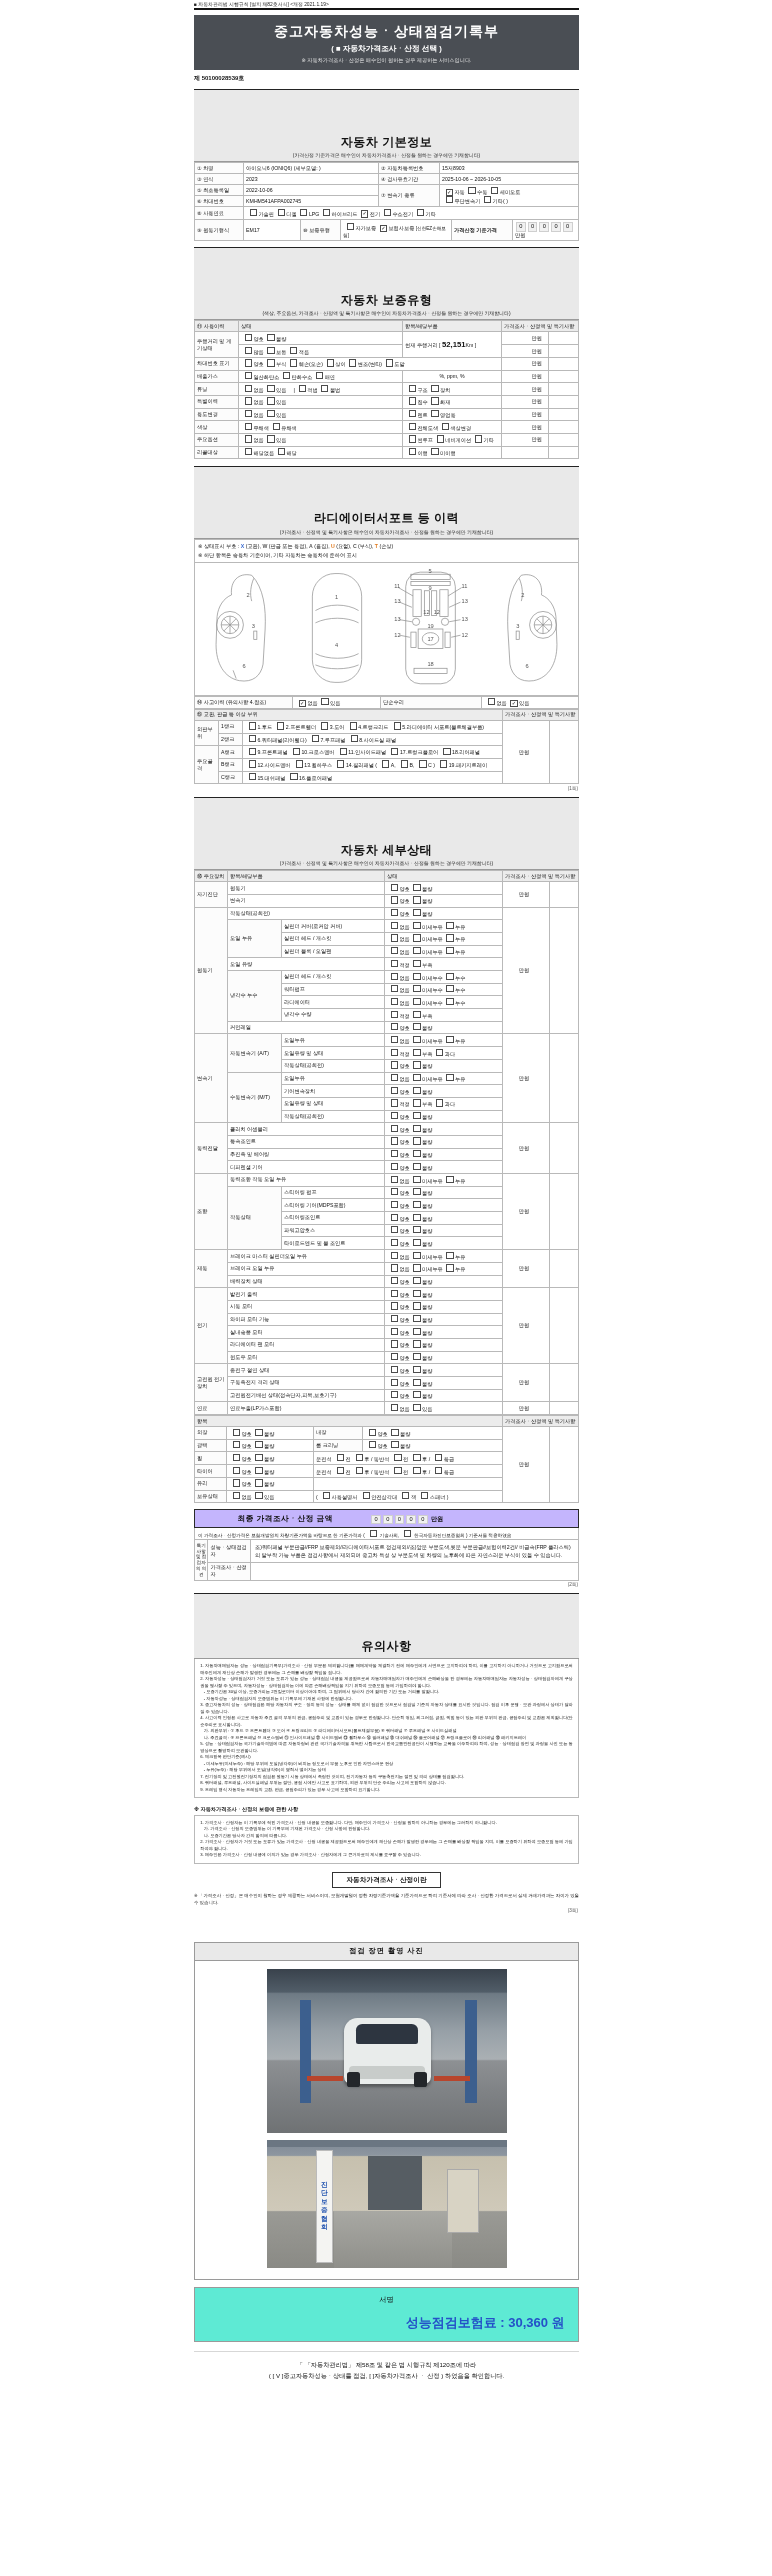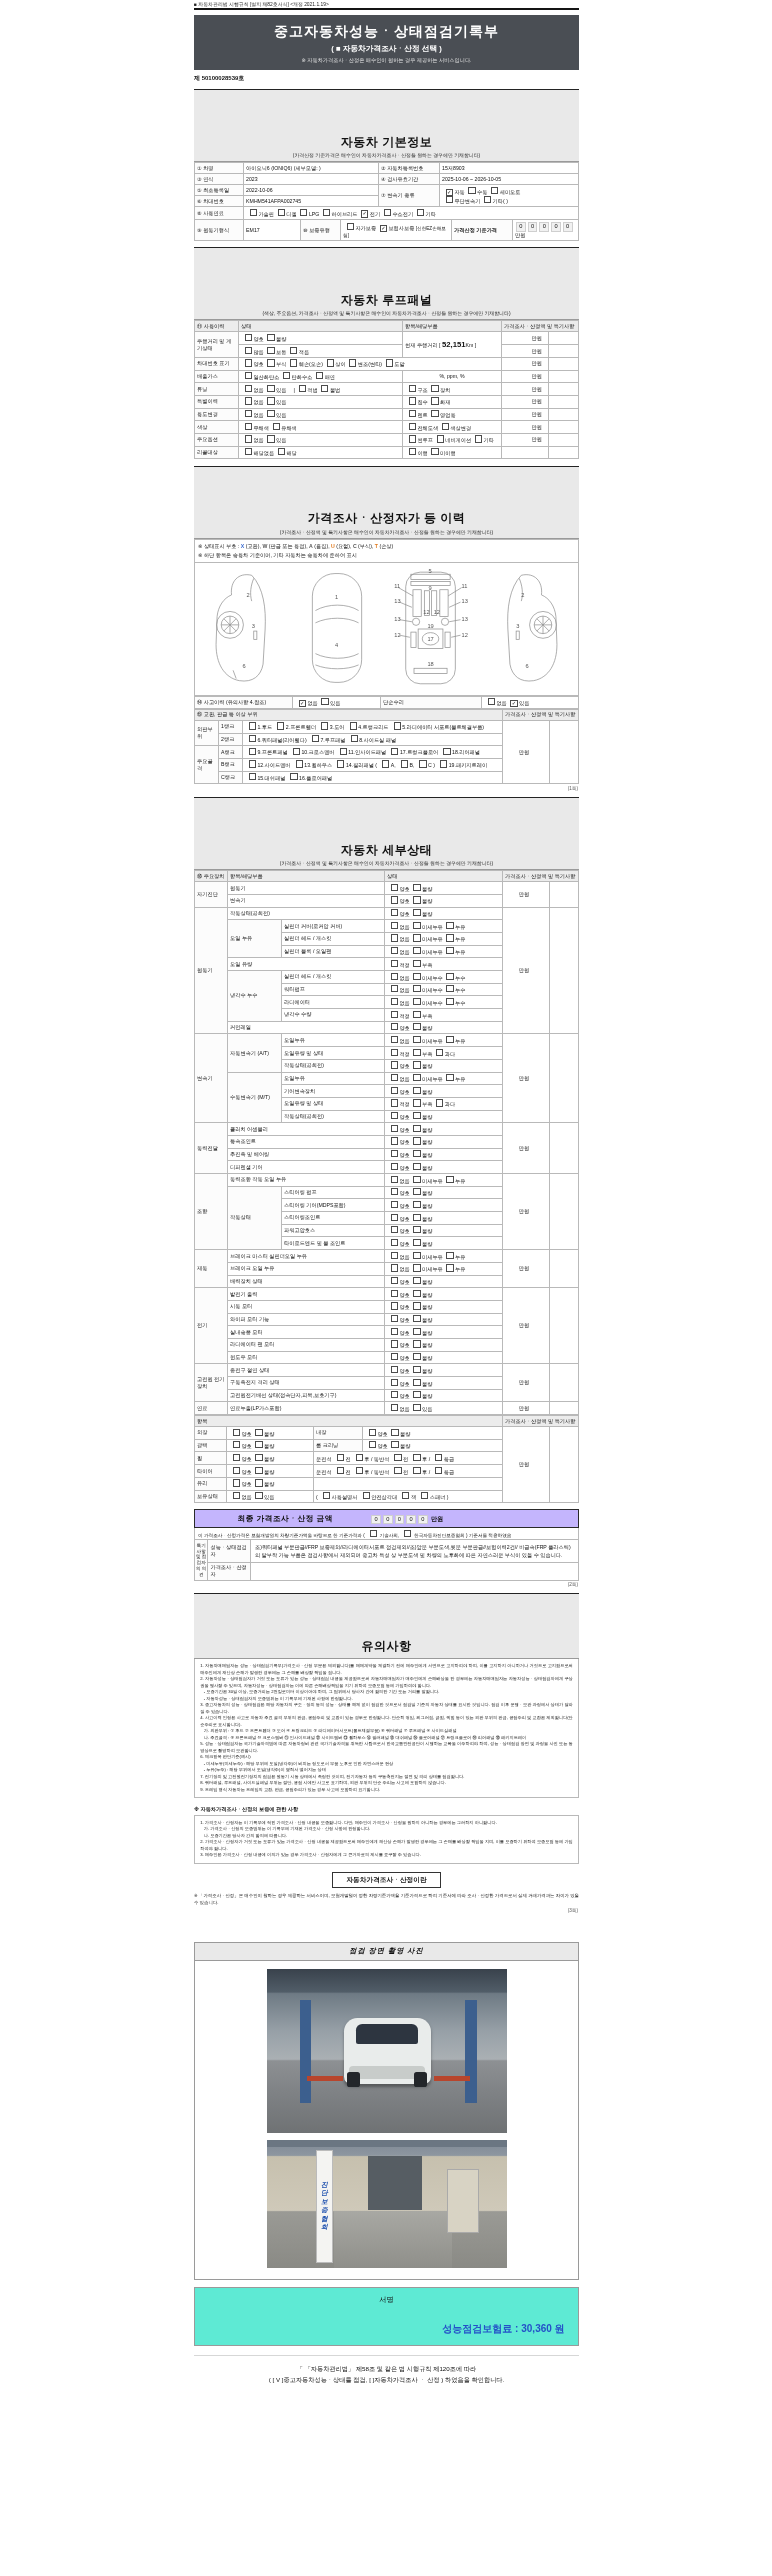--- a/index.html
+++ b/index.html
@@ -27,23 +27,23 @@
   .marker{font-size:4.6px;color:#555;text-align:right;margin:1.5px 1px 0 0;}
   .legend{font-size:5.2px;padding:2.6px 3.1px;border:0.5px solid #b9b9b9;border-bottom:none;background:#fff;line-height:1.6;}
   .diagwrap{border:0.5px solid #b9b9b9;display:flex;justify-content:space-around;padding:4.1px 2.1px;background:#fff;}
   .notice-body{font-size:4.2px;line-height:1.55;text-align:justify;padding:4.1px 5.2px;border:0.5px solid #b9b9b9;border-top:none;white-space:pre-wrap;}
   .gbox{border:1px solid #333;display:inline-block;padding:2.6px 13.4px;font-size:6.7px;font-weight:bold;}
   .finalband{border:1px solid #2a2a2a;background:#c4b5fd;display:flex;align-items:center;padding:3.1px 5.2px;margin-top:6.2px;}
   .finalband .fl{font-size:7.7px;font-weight:bold;flex:0 0 170px;text-align:center;letter-spacing:0.5px;}
   .finalnote{font-size:4.6px;border:0.5px solid #b9b9b9;border-top:none;padding:1.5px 3.1px;}
   .signbox{border:0.5px solid #9a9a9a;background:#5eead4;margin-top:7.2px;padding:7.2px 13.4px 9.3px;}
   .signbox .sg{text-align:center;font-size:7.2px;}
-  .signbox .fee{text-align:right;font-size:10px;font-weight:bold;margin-top:17px;}
+  .signbox .fee{text-align:right;font-size:13px;font-weight:bold;margin-top:9px;}
   .footer{font-size:6.2px;text-align:center;line-height:1.8;margin-top:7.2px;}
-  .photosec{border:0.5px solid #9a9a9a;margin-top:29px;font-style:italic;}
+  .photosec{border:0.5px solid #9a9a9a;margin-top:29px;}
   .photosec .phead{background:#e9e9e9;border-bottom:0.5px solid #9a9a9a;text-align:center;font-weight:bold;font-size:7.2px;padding:3.6px 0;letter-spacing:1px;}
   .photobody{padding:8.2px 0 10.3px;text-align:center;}
   .photo{width:240px;margin:0 auto;position:relative;overflow:hidden;}
   .photo1{height:164px;background:linear-gradient(180deg,#39424c 0%,#515d68 14%,#6e7a84 15%,#97a0a7 38%,#aab0b4 55%,#8d9093 56%,#7d8083 78%,#6f7274 100%);}
   .photo2{height:128px;margin-top:7.2px;background:linear-gradient(180deg,#7e8894 0%,#8d96a0 12%,#c6c0ae 13%,#cfc9b9 55%,#9a9a95 56%,#8a8a85 100%);}
   .p1car{position:absolute;left:77px;top:49px;width:87px;height:66px;background:#e9eceb;border-radius:13.4px 13.4px 7.2px 7.2px;box-shadow:0 2.1px 3.1px rgba(0,0,0,.35);}
   .p1glass{position:absolute;left:12.4px;top:6.2px;width:62px;height:19.6px;background:#2d3540;border-radius:6.2px 6.2px 2.1px 2.1px;}
   .p1bump{position:absolute;left:5.2px;bottom:5.2px;width:76px;height:13.4px;background:#c8ccca;border-radius:4.1px;}
   .p1wl,.p1wr{position:absolute;bottom:-3.1px;width:13.4px;height:15.5px;background:#23262a;border-radius:2.6px;}
   .p1wl{left:3.1px}.p1wr{right:3.1px}
@@ -132,21 +132,21 @@
             <td class="lab">⑩ 보증유형</td>
             <td><span class="cb"></span><span class="cbl">자가보증</span><span class="cb">✓</span><span class="cbl">보험사보증</span> <span style="font-size:4.6px">[신한EZ손해보험]</span></td>
             <td class="lab" style="font-weight:bold">가격산정 기준가격</td>
             <td><span class="digitbox">0</span><span class="digitbox">0</span><span class="digitbox">0</span><span class="digitbox">0</span><span class="digitbox">0</span><span class="cbl">만원</span></td>
           </tr>
         </tbody>
       </table>
     </div>
 
   <div class="sechead">
-    <div class="t">자동차 루프패널</div>
+    <div class="t">자동차 보증유형</div>
     <div class="s">(색상, 주요옵션, 가격조사ㆍ산정액 및 특기사항은 매수인이 자동차가격조사ㆍ산정을 원하는 경우에만 기재합니다)</div>
   </div>
   <div id="summaryTable">
       <table>
         <colgroup>
           <col style="width:44px">
           <col style="width:164px">
           <col style="width:99px">
           <col style="width:47px">
           <col>
@@ -223,21 +223,21 @@
             <td><span class="cb"></span><span class="cbl">해당없음</span><span class="cb"></span><span class="cbl">해당</span></td>
             <td><span class="cb"></span><span class="cbl">이행</span><span class="cb"></span><span class="cbl">미이행</span></td>
             <td class="price"></td>
             <td></td>
           </tr>
         </tbody>
       </table>
     </div>
 
   <div class="sechead">
-    <div class="t">가격조사ㆍ산정자가 등 이력</div>
+    <div class="t">라디에이터서포트 등 이력</div>
     <div class="s">(가격조사ㆍ산정액 및 특기사항은 매수인이 자동차가격조사ㆍ산정을 원하는 경우에만 기재합니다)</div>
   </div>
   <div class="legend" id="legendBox"><span>※ 상태표시 부호 : </span><b style="color:#3a6bd0">X</b><span> (교환), </span><b style="color:#555555">W</b><span> (판금 또는 용접), </span><b style="color:#555555">A</b><span> (흠집), </span><b style="color:#e07a1e">U</b><span> (요철), </span><b style="color:#555555">C</b><span> (부식), </span><b style="color:#e07a1e">T</b><span> (손상) </span><br><span>※ 하단 항목은 승용차 기준이며, 기타 자동차는 승용차에 준하여 표시</span></div>
 
   <div class="diagwrap">
     <svg width="87" height="124" viewBox="0 0 168 240">
       <g stroke="#8f8f8f" fill="none" stroke-width="1.4">
         <path d="M96 16 C70 10 54 28 57 54 C42 60 31 76 29 96 L27 150 C27 186 42 214 72 220 C98 224 114 211 118 188 L122 120 C124 80 119 40 96 16 Z"></path>
         <path d="M100 22 C94 36 92 52 96 66"></path>
         <circle cx="54" cy="112" r="26"></circle>

